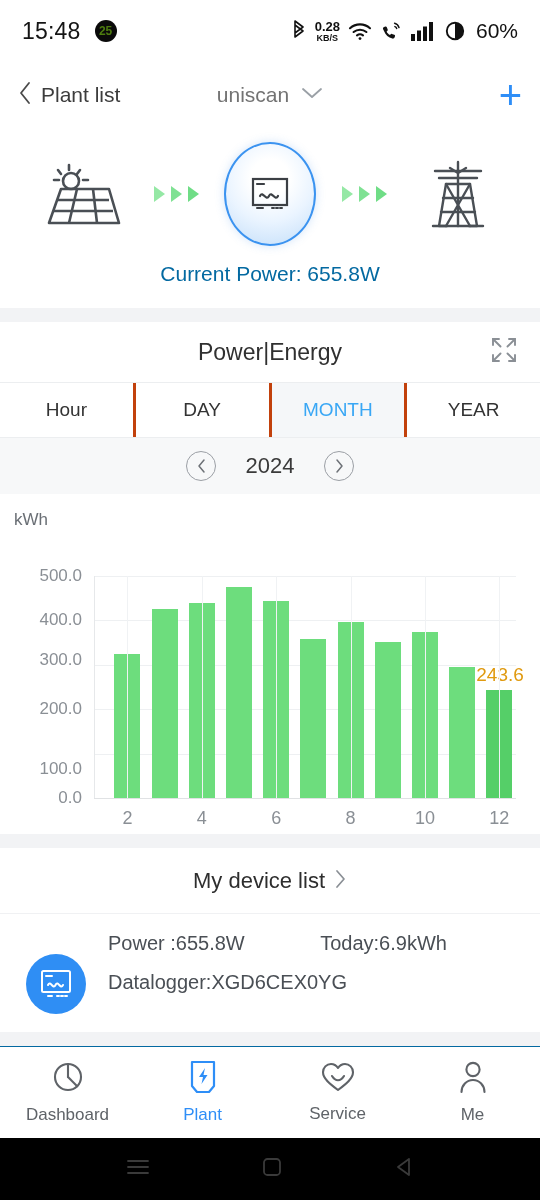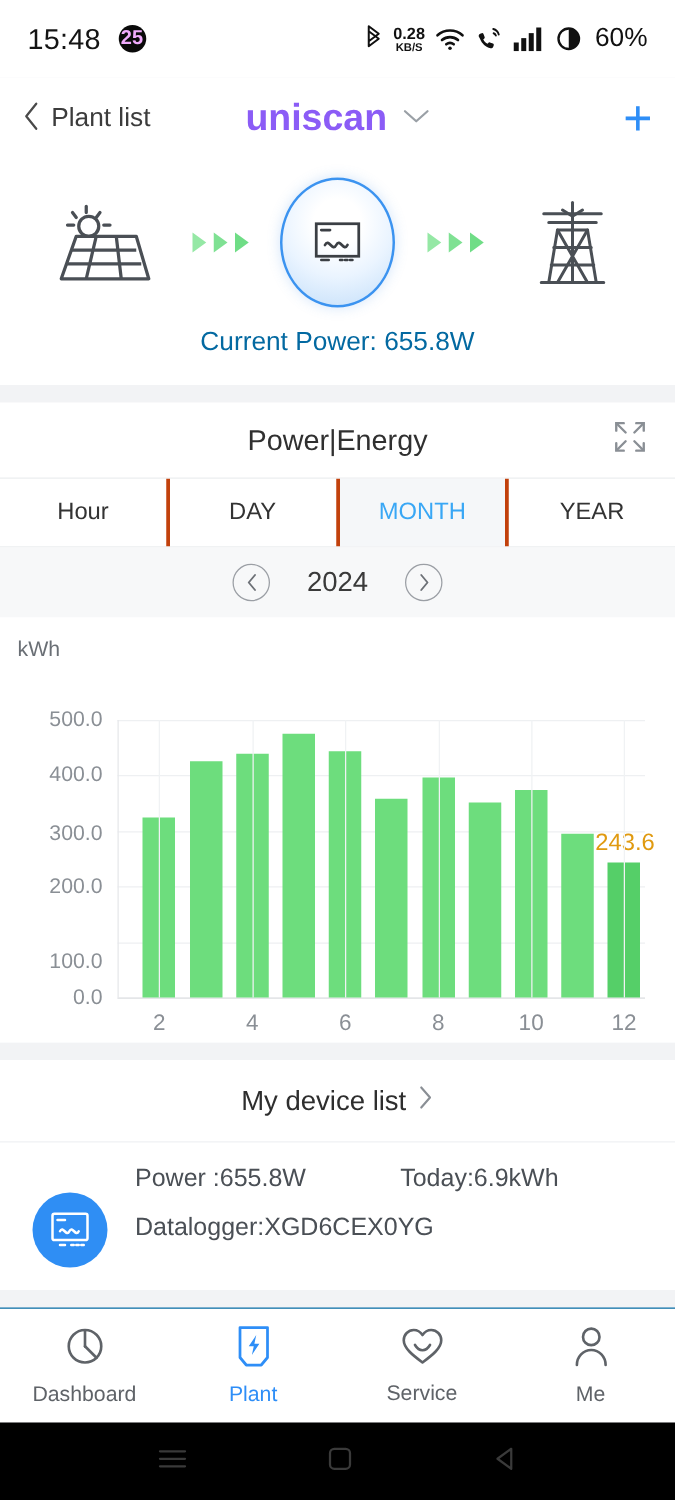--- a/index.html
+++ b/index.html
@@ -14,22 +14,22 @@
   
   .statusbar {
     height: 62px; background: #ffffff;
     display: flex; align-items: center;
     padding: 0 22px;
   }
   .sb-left { display: flex; align-items: center; gap: 14px; }
   .sb-time { font-size: 23px; color: #141414; letter-spacing: .2px; }
   .sb-badge {
     width: 22px; height: 22px; border-radius: 50%;
-    background: #0a0a0a; color: #f0abfc;
-    font-size: 16px; font-weight: bold;
+    background: #0a0a0a; color: #4d7c0f;
+    font-size: 12px; font-weight: bold;
     display: flex; align-items: center; justify-content: center;
   }
   .sb-right { margin-left: auto; display: flex; align-items: center; gap: 8px; }
   .sb-right svg { display: block; }
   .sb-rate { display: flex; flex-direction: column; align-items: center; line-height: 1; }
   .sb-rate .r1 { font-size: 13px; color: #111; font-weight: 600; }
   .sb-rate .r2 { font-size: 9px; color: #111; font-weight: 600; margin-top: 1px; }
   .sb-batt { font-size: 21px; color: #111; margin-left: 2px; }
 
   
@@ -39,21 +39,21 @@
     padding: 0 18px; position: relative;
   }
   .nav-back { display: flex; align-items: center; gap: 9px; cursor: pointer; }
   .nav-back .chev { color: #4a4a4a; }
   .nav-back-label { font-size: 21px; color: #3c3c3c; }
   .nav-title-wrap {
     position: absolute; left: 0; right: 0;
     display: flex; align-items: center; justify-content: center;
     gap: 12px; pointer-events: none;
   }
-  .nav-title { font-size: 30px; color: #8b5cf6; font-weight: bold; }
+  .nav-title { font-size: 21px; color: #737373; }
   .nav-plus { margin-left: auto; color: #2e8ef7; font-size: 40px; font-weight: 300; line-height: 1; cursor: pointer; }
 
   
   .flow-card { background: #ffffff; padding: 6px 0 22px; }
   .flow-row {
     display: flex; align-items: center; justify-content: center;
     height: 120px;
   }
   .flow-node { width: 92px; display: flex; align-items: center; justify-content: center; }
   .flow-arrows { display: flex; gap: 6px; width: 96px; justify-content: center; }
@@ -341,21 +341,21 @@
     <div class="chart-body">
       <div class="y-unit">kWh</div>
       <div class="plot" id="plot">
           <div class="gridline" style="top: 304px;"></div>
           <div class="ylabel" style="top: 304px; left: 0px; width: 82px;">0.0</div>
           <div class="gridline" style="top: 259.6px;"></div>
           <div class="ylabel" style="top: 275px; left: 0px; width: 82px;">100.0</div>
           <div class="gridline" style="top: 215.2px;"></div>
           <div class="ylabel" style="top: 215.2px; left: 0px; width: 82px;">200.0</div>
           <div class="gridline" style="top: 170.8px;"></div>
-          <div class="ylabel" style="top: 173px; left: 0px; width: 82px; padding-left: 20px;">300.0</div>
+          <div class="ylabel" style="top: 166px; left: 0px; width: 82px; padding-left: 20px;">300.0</div>
           <div class="gridline" style="top: 126.4px;"></div>
           <div class="ylabel" style="top: 126.4px; left: 0px; width: 82px;">400.0</div>
           <div class="gridline" style="top: 82px;"></div>
           <div class="ylabel" style="top: 82px; left: 0px; width: 82px;">500.0</div>
           <div class="axisline-y"></div>
           <div class="axisline-x" style="top: 304px;"></div>
           <div class="bars">
             <div class="bar" style="left: 20.4493px; width: 26.0264px; height: 144.3px; background: rgb(109, 221, 125);"></div>
             <div class="bar" style="left: 57.63px; width: 26.0264px; height: 189.144px; background: rgb(109, 221, 125);"></div>
             <div class="bar" style="left: 94.8106px; width: 26.0264px; height: 195.36px; background: rgb(109, 221, 125);"></div>

